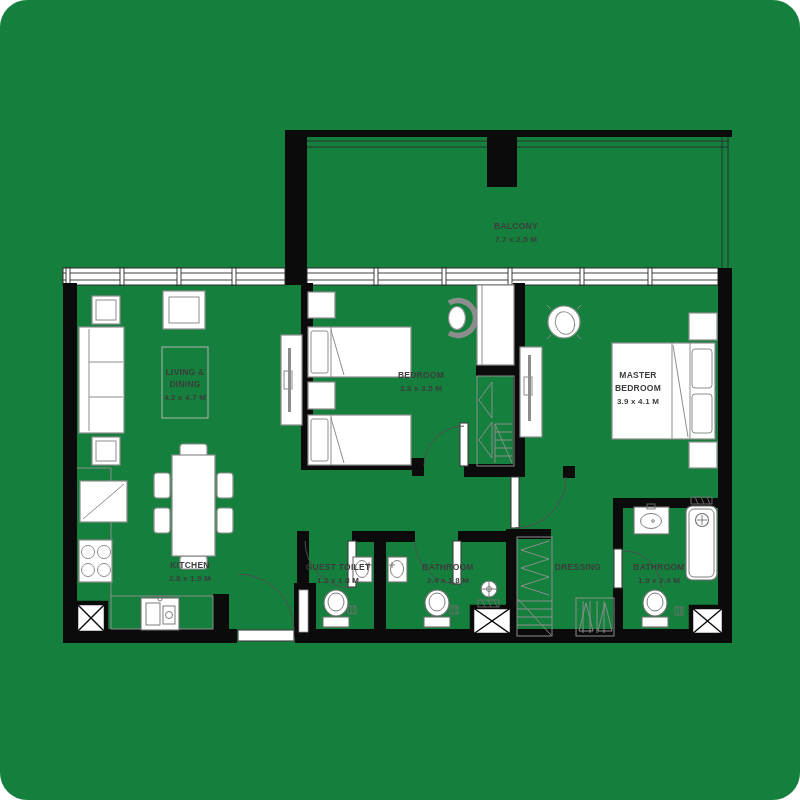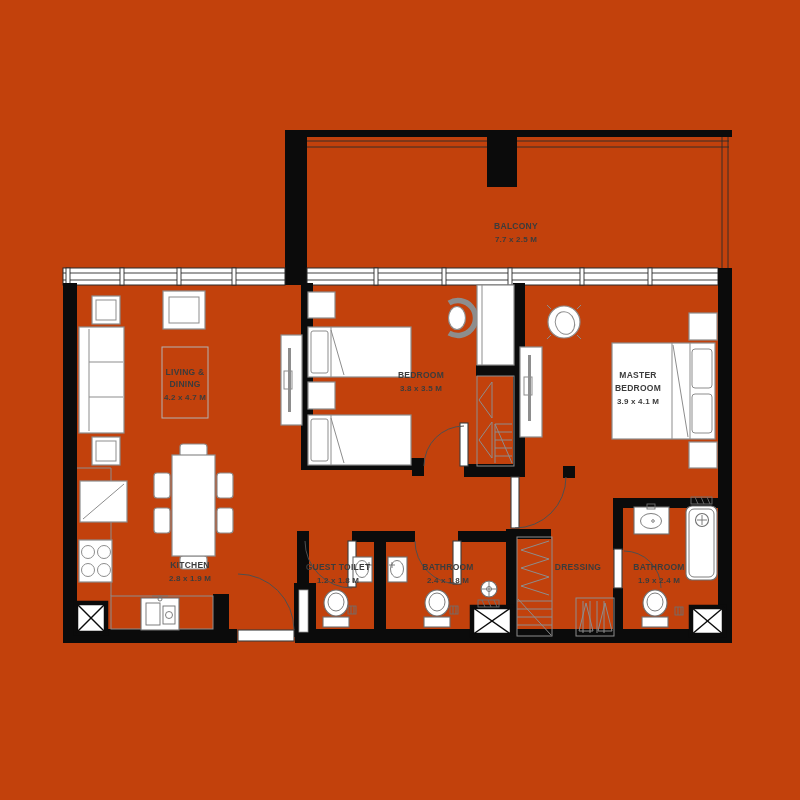--- a/index.html
+++ b/index.html
@@ -1,16 +1,16 @@
 <!DOCTYPE html>
 <html><head>
 <meta charset="utf-8">
 <style>
   html,body{margin:0;padding:0;background:#ffffff;}
-  .stage{width:800px;height:800px;background:#c2410c;position:relative;font-family:"Liberation Sans",sans-serif;}
+  .stage{width:800px;height:800px;background:#15803d;position:relative;font-family:"Liberation Sans",sans-serif;border-radius:27px;}
   svg{display:block;}
   .wall{fill:#0b0b0b;stroke:none;}
   .winband{fill:#ffffff;stroke:#2b2b2b;stroke-width:1;}
   .winline{stroke:#2b2b2b;stroke-width:0.9;fill:none;}
   .mullion{fill:#ffffff;stroke:#2b2b2b;stroke-width:0.9;}
   .colx{fill:#ffffff;stroke:#0b0b0b;stroke-width:4.5;}
   .colxline{stroke:#0b0b0b;stroke-width:1.4;}
   .furn{fill:#ffffff;stroke:#8d8d8d;stroke-width:1.2;}
   .furnthin{fill:none;stroke:#8d8d8d;stroke-width:1;}
   .rug{fill:none;stroke:#b3b3b3;stroke-width:1;}

